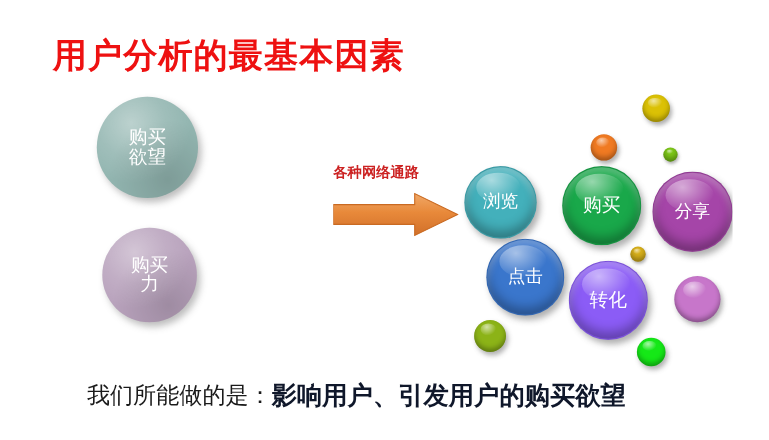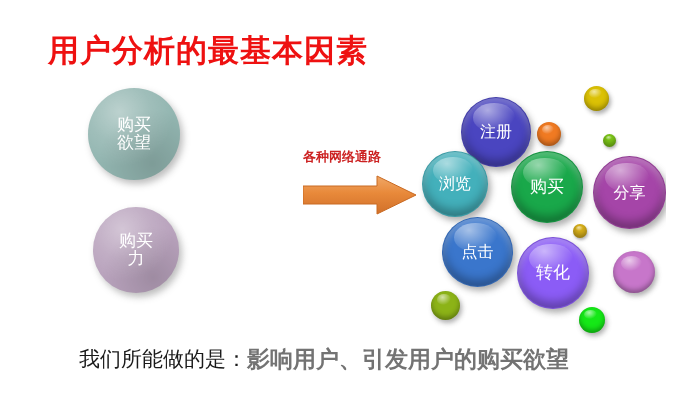--- a/index.html
+++ b/index.html
@@ -170,21 +170,21 @@
     line-height: 1;
   }
   #caption-plain {
     font-size: 21px;
     color: #1a1a1a;
     vertical-align: middle;
   }
   #caption-accent {
     font-size: 23px;
     font-weight: bold;
-    color: #737373;
+    color: #0f172a;
     vertical-align: middle;
   }
 </style>
 </head>
 <body>
 
 <div id="canvas">
 
   <div id="title">用户分析的最基本因素</div>
 
@@ -209,23 +209,20 @@
     <defs>
       <linearGradient id="arrGrad" x1="0" y1="0" x2="0" y2="1">
         <stop offset="0%" stop-color="#f0a867"></stop>
         <stop offset="45%" stop-color="#e8893a"></stop>
         <stop offset="100%" stop-color="#d1702a"></stop>
       </linearGradient>
     </defs>
     <polygon points="0,11 74,11 74,1 113,20 74,39 74,29 0,29" fill="url(#arrGrad)" stroke="#c96a22" stroke-width="1"></polygon>
   </svg>
 
-  <div class="bubble glossy" id="b-register">
-    <span class="lbl">注册</span>
-  </div>
   <div class="bubble glossy" id="b-browse">
     <span class="lbl">浏览</span>
   </div>
   <div class="bubble glossy" id="b-buy">
     <span class="lbl">购买</span>
   </div>
   <div class="bubble glossy" id="b-share">
     <span class="lbl">分享</span>
   </div>
   <div class="bubble glossy" id="b-click">

